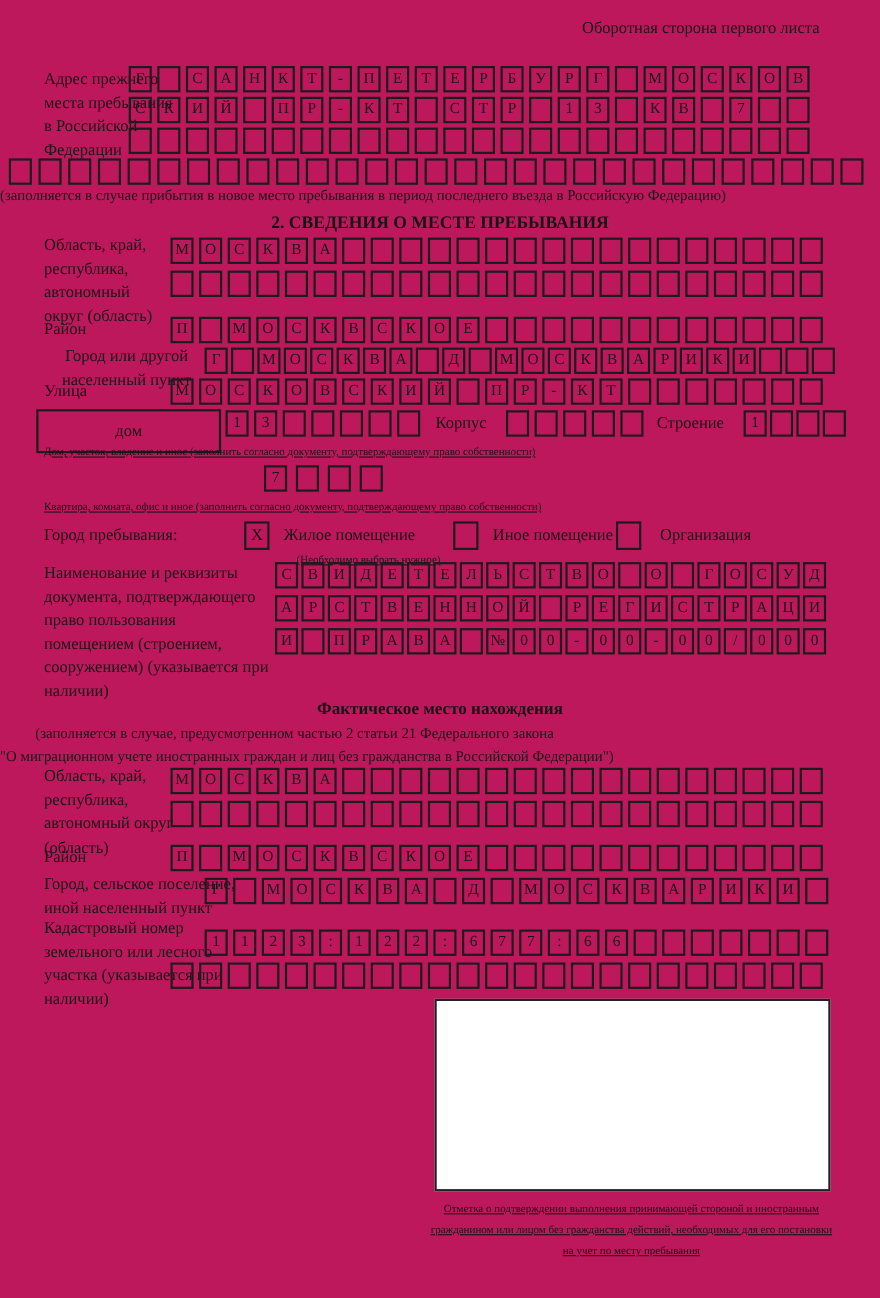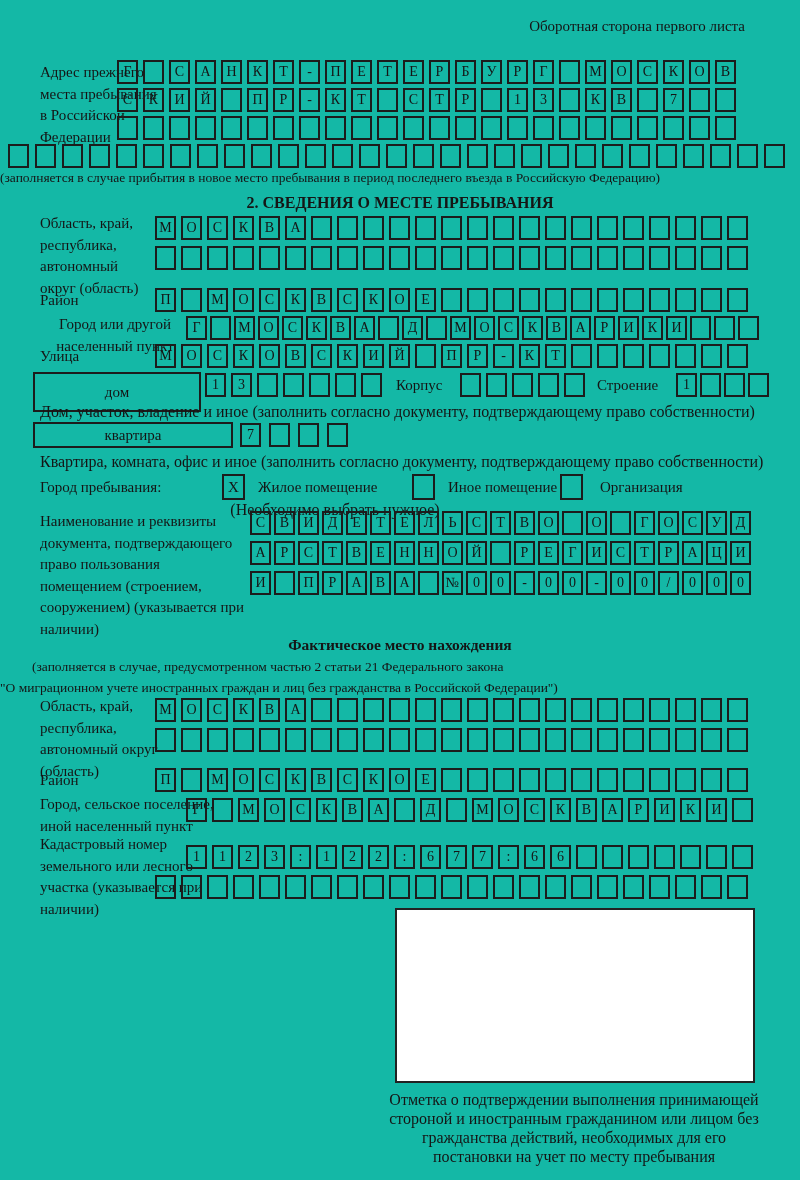--- a/index.html
+++ b/index.html
@@ -1,20 +1,20 @@
 <!DOCTYPE html>
 <html><head>
 <meta charset="utf-8">
 <style>
   html,body{margin:0;padding:0;background:#fff;}
-  .page{position:relative;width:800px;height:1180px;background:#14b8a6;overflow:hidden;
+  .page{position:relative;width:800px;height:1180px;background:#be185d;overflow:hidden;
         font-family:"Liberation Serif",serif;color:#151515;}
   .abs{position:absolute;}
   .lbl{position:absolute;font-size:15px;line-height:21.5px;}
-  .note{position:absolute;font-size:16px;line-height:19px;}
+  .note{position:absolute;font-size:10px;line-height:19px;text-decoration:underline;}
   .center{text-align:center;}
   .row{position:absolute;display:flex;gap:5px;}
   .row.tight{gap:3px;}
   .row.wide{gap:6px;}
   .row.loose{gap:8px;}
   .cell{flex:0 0 auto;width:21px;height:24px;border:2px solid #1c1c1c;box-sizing:border-box;
         display:flex;align-items:center;justify-content:center;font-size:14px;}
   .bigbox{position:absolute;border:2px solid #1c1c1c;box-sizing:border-box;
         display:flex;align-items:center;justify-content:center;font-size:15px;}
   .chk{position:absolute;width:23px;height:26px;border:2px solid #1c1c1c;box-sizing:border-box;
@@ -299,21 +299,20 @@
     </div>
   <div class="lbl" style="left:597px;top:375px;">Строение</div>
   <div class="row tight" style="left:676px;top:373px;">
       <span class="cell">1</span>
       <span class="cell"></span>
       <span class="cell"></span>
       <span class="cell"></span>
     </div>
   <div class="note" style="left:40px;top:402px;width:740px;">Дом, участок, владение и иное (заполнить согласно документу, подтверждающему право собственности)</div>
 
-  <div class="bigbox" style="left:33px;top:422px;width:200px;height:26px;">квартира</div>
   <div class="row loose" style="left:240px;top:423px;">
       <span class="cell">7</span>
       <span class="cell"></span>
       <span class="cell"></span>
       <span class="cell"></span>
     </div>
   <div class="note" style="left:40px;top:452px;width:740px;">Квартира, комната, офис и иное (заполнить согласно документу, подтверждающему право собственности)</div>
 
   <div class="lbl" style="left:40px;top:477px;">Город пребывания:</div>
   <div class="chk" style="left:222px;top:474px;">X</div>

